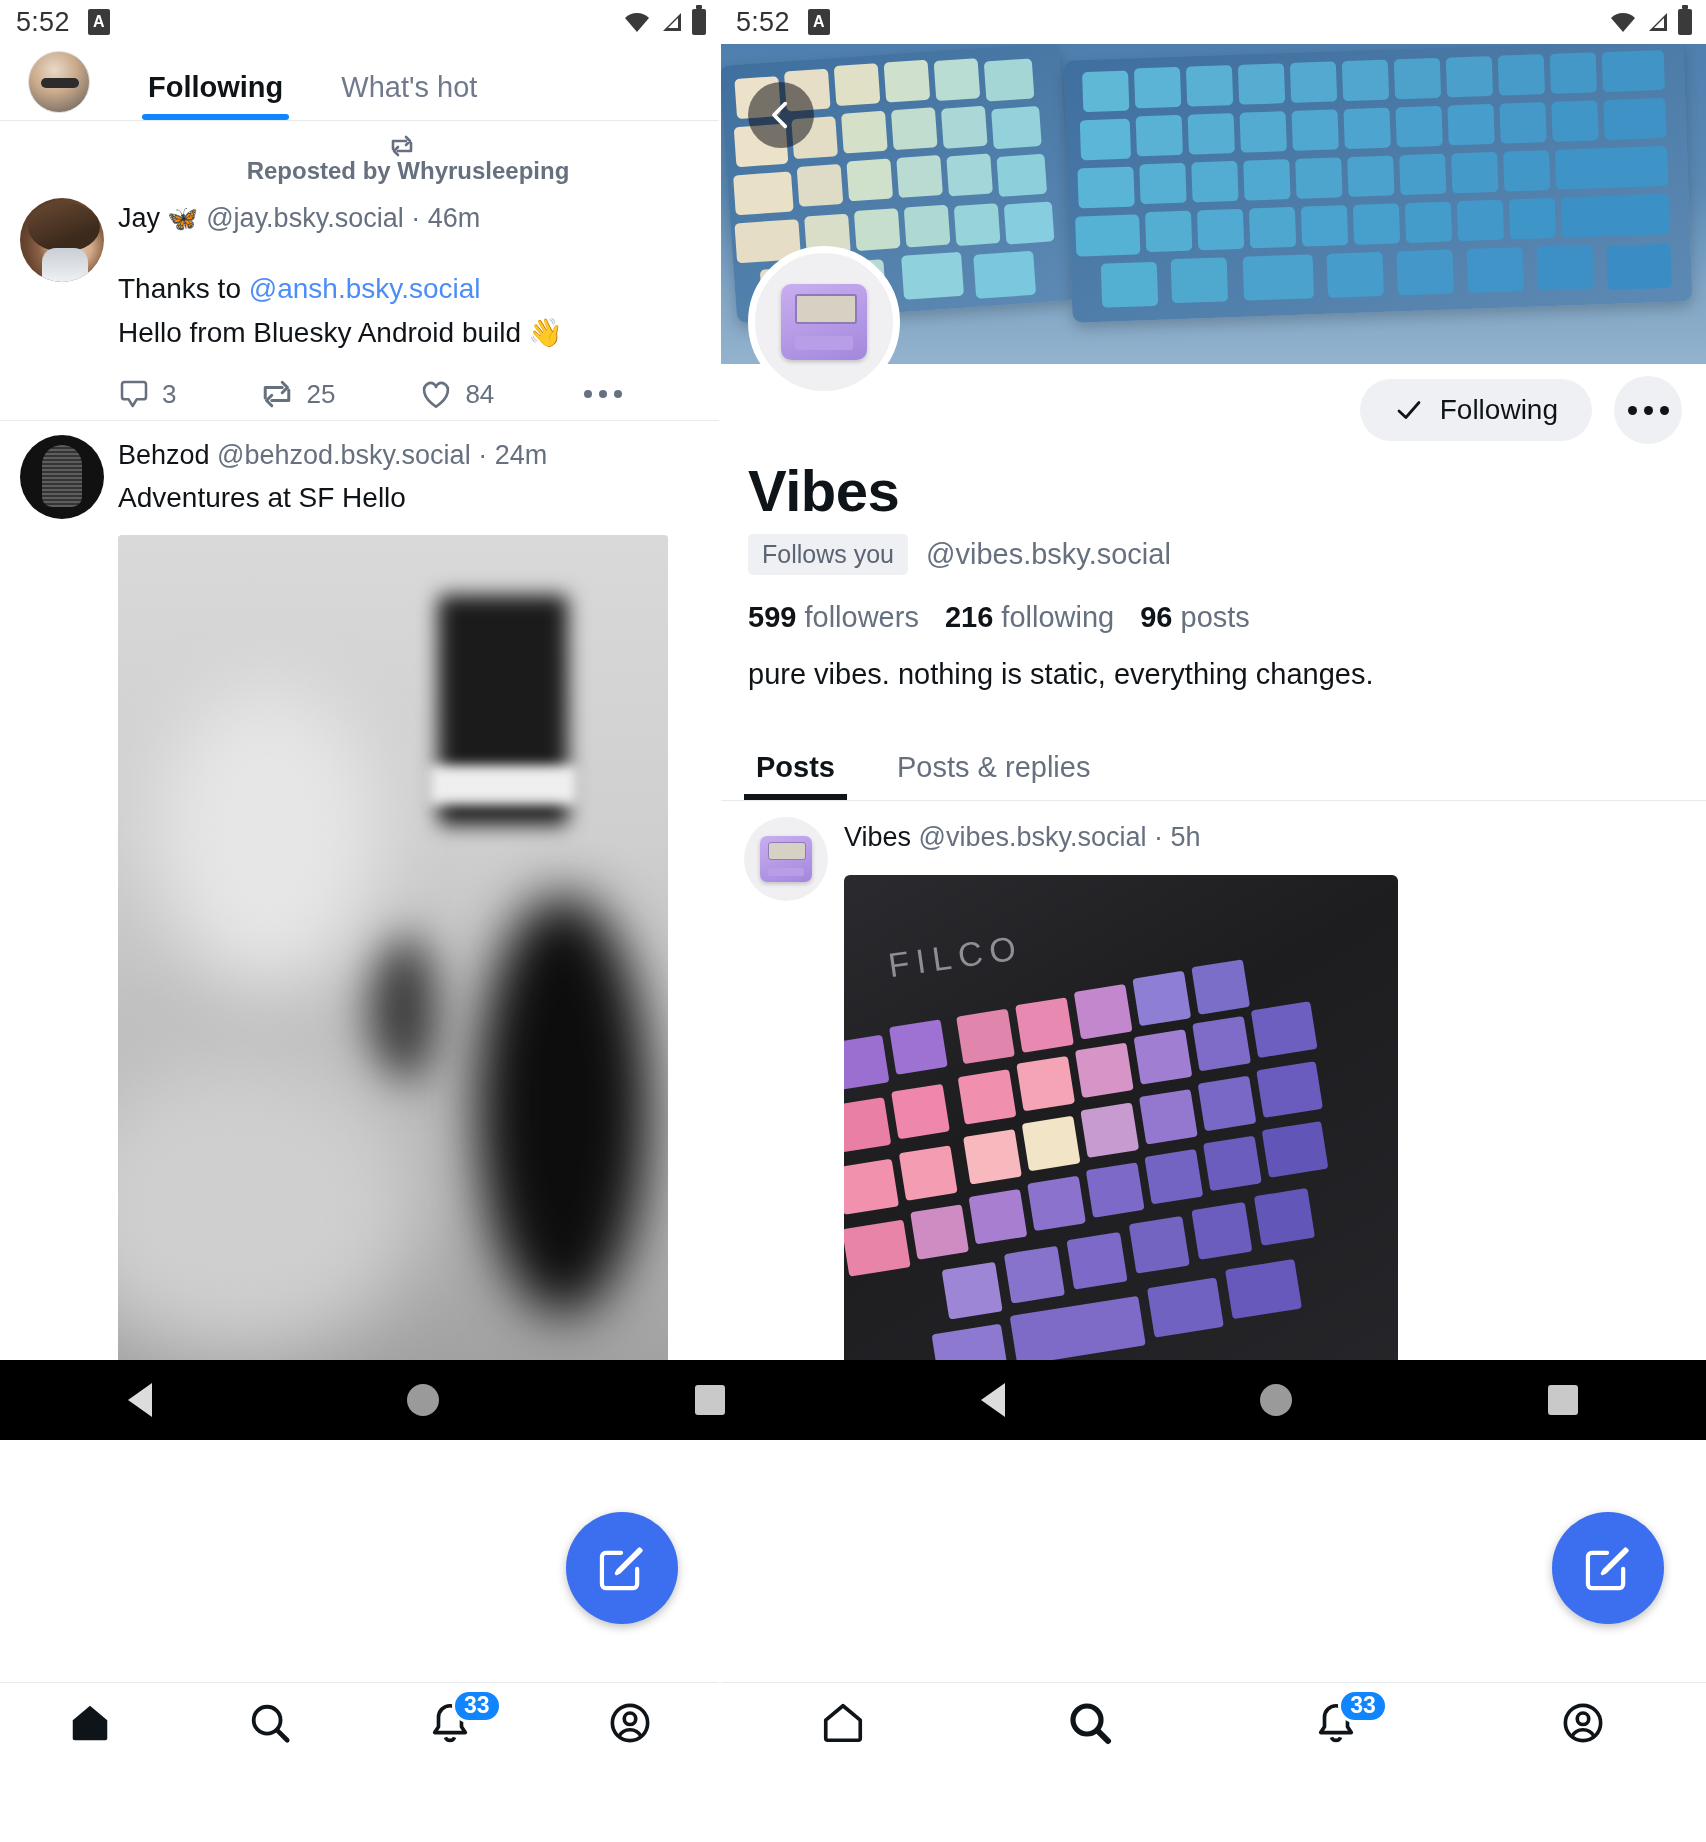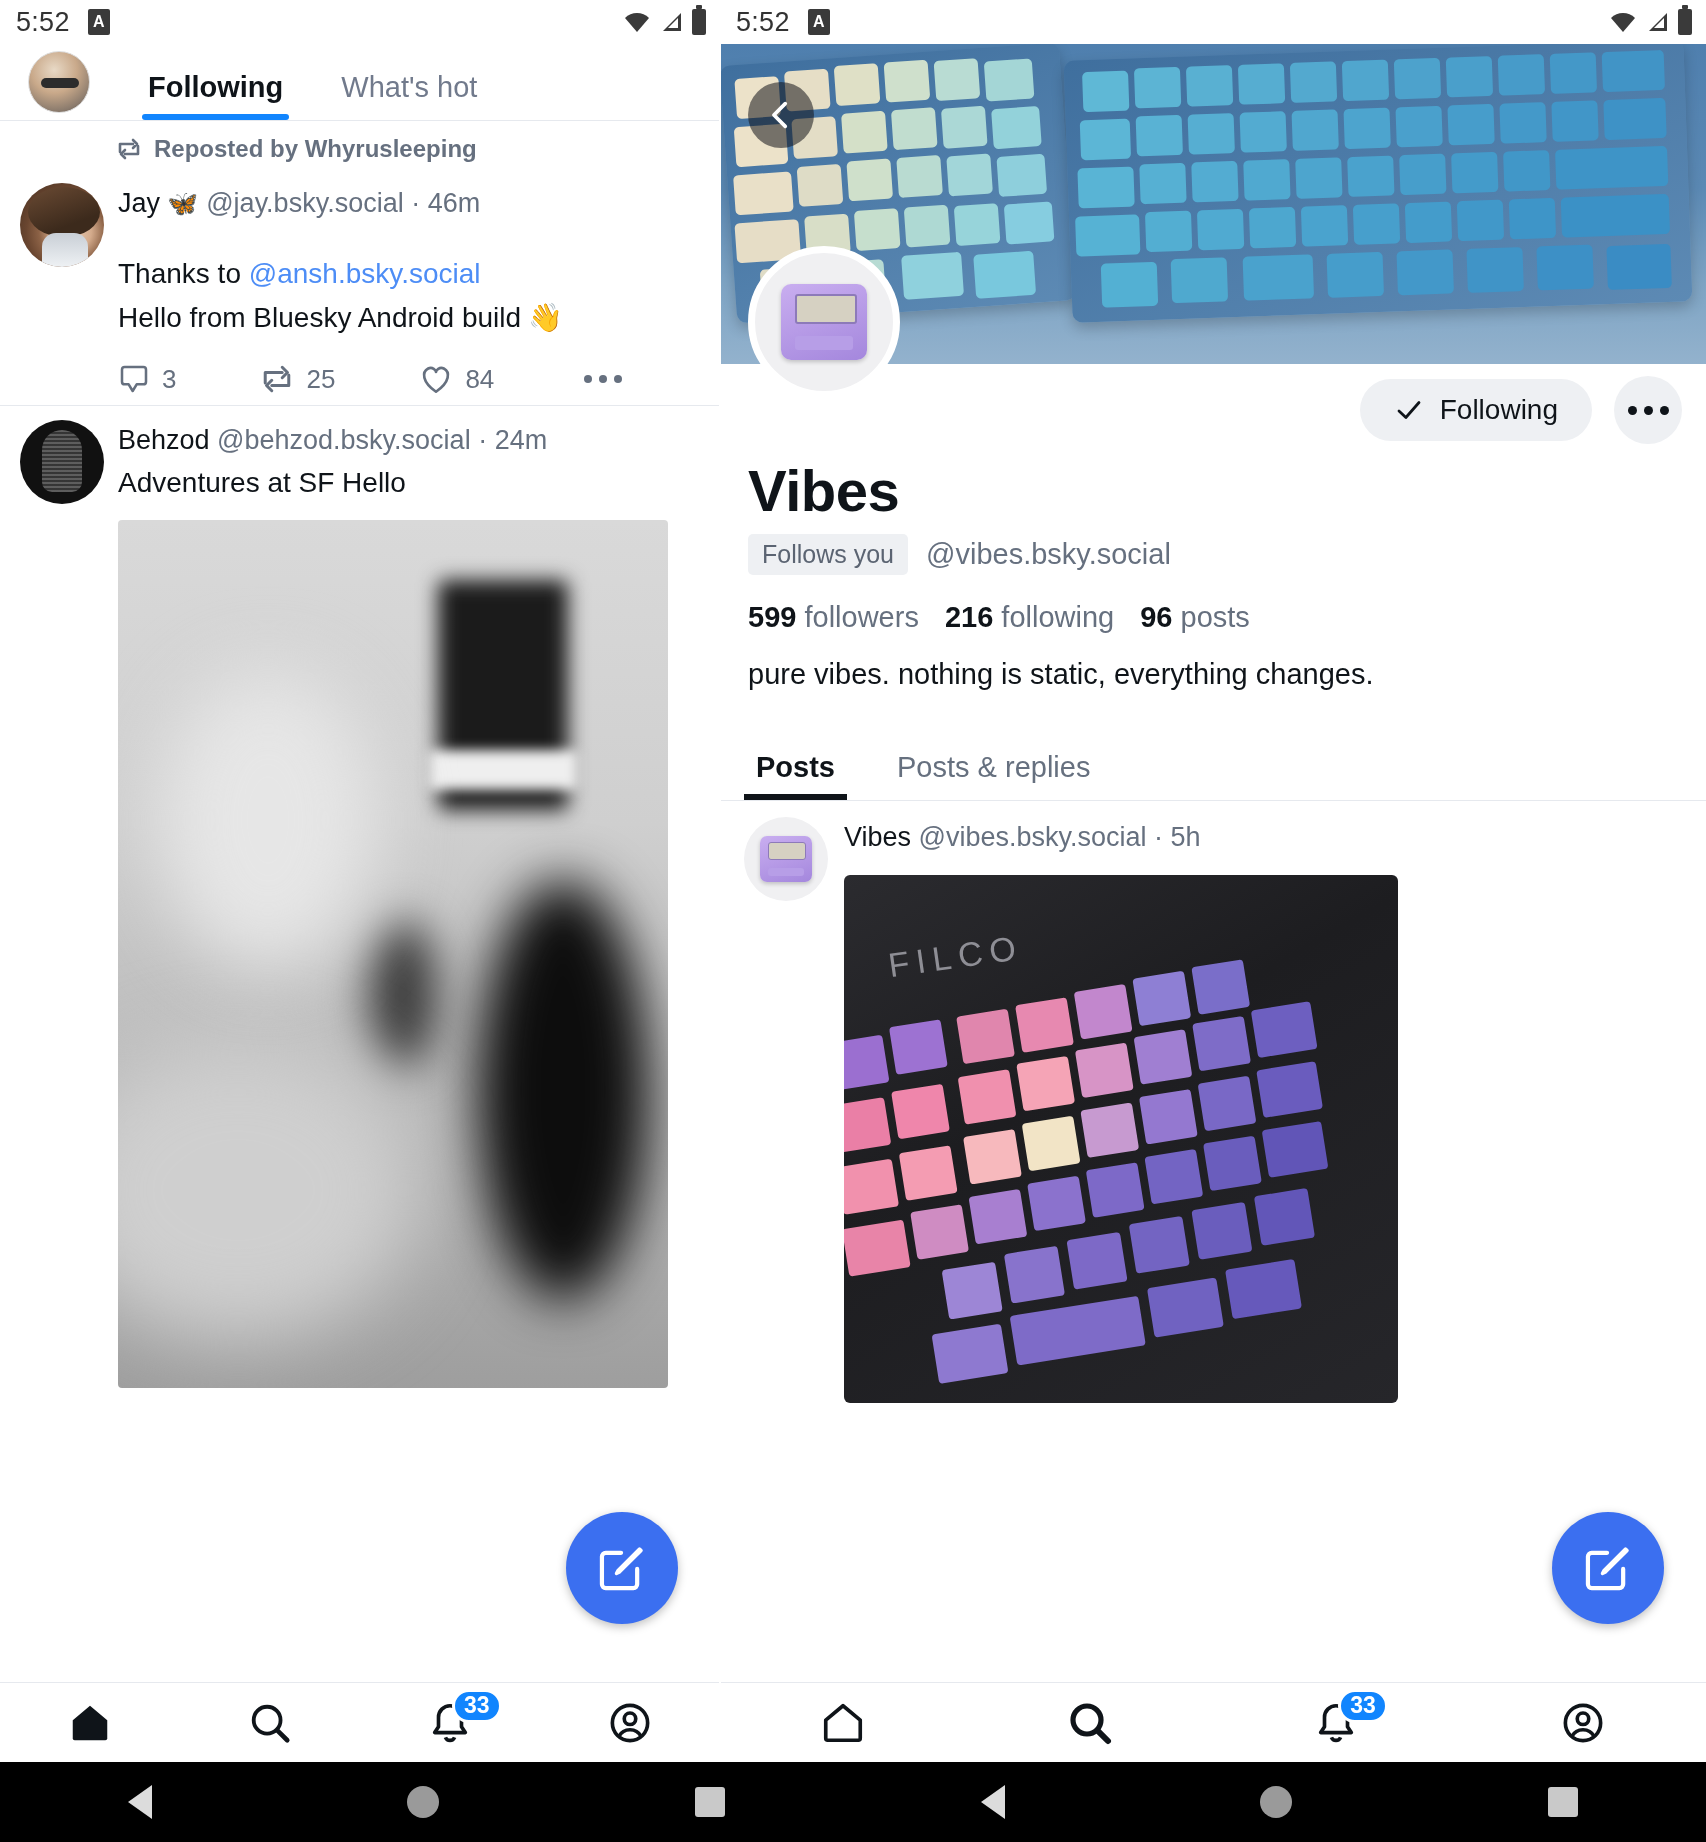--- a/index.html
+++ b/index.html
@@ -2,21 +2,21 @@
 <html><head>
 <meta charset="utf-8">
 <style>
   * { box-sizing: border-box; margin: 0; padding: 0; }
   html, body {
     width: 1706px; height: 1842px;
     background: #ffffff;
     font-family: "Liberation Sans", sans-serif;
     overflow: hidden;
   }
-  .screen-wrap { position: relative; width: 1706px; height: 1842px; background:#000000; }
+  .screen-wrap { position: relative; width: 1706px; height: 1440px; background:#000000; }
 
   
   .panel { position: absolute; top: 0; height: 1762px; background: #fff; overflow: hidden; }
   .panel-left  { left: 0;   width: 720px; }
   .panel-right { left: 720px; width: 986px; }
 
   
   .statusbar {
     position: relative; height: 44px; width: 100%;
     display: flex; align-items: center; background: #fff;
@@ -50,21 +50,21 @@
     margin-right: 46px; white-space: nowrap;
   }
   .tab-top.active { color: #0f1419; font-weight: bold; }
   .tab-top.active:after {
     content:""; position:absolute; left:0; right:0; bottom:0; height:6px; background:#1185fe; border-radius:3px;
   }
   .hairline { height: 1px; background: #e6e9ee; width: 100%; }
 
   
   .post { position: relative; padding: 14px 20px 10px 20px; background: #fff; }
-  .repost-line { display: flex; align-items: center; margin-left: 96px; margin-bottom: 20px; }
+  .repost-line { display: flex; align-items: center; margin-left: 96px; margin-bottom: 13px; flex-direction: column; }
   .repost-ic { width: 26px; height: 22px; margin-right: 12px; }
   .repost-txt { font-size: 24px; font-weight: bold; color: #66707f; }
   .post-body { display: flex; }
   .avatar-md {
     width: 84px; height: 84px; border-radius: 50%; flex: 0 0 auto; margin-right: 14px; overflow: hidden;
     position: relative;
   }
   .av-jay {
     background:
       radial-gradient(ellipse at 62% 58%, #e8cdb6 0%, #d4ab8c 26%, #8c6246 45%, #6a4630 62%, #3d2a1d 100%);

